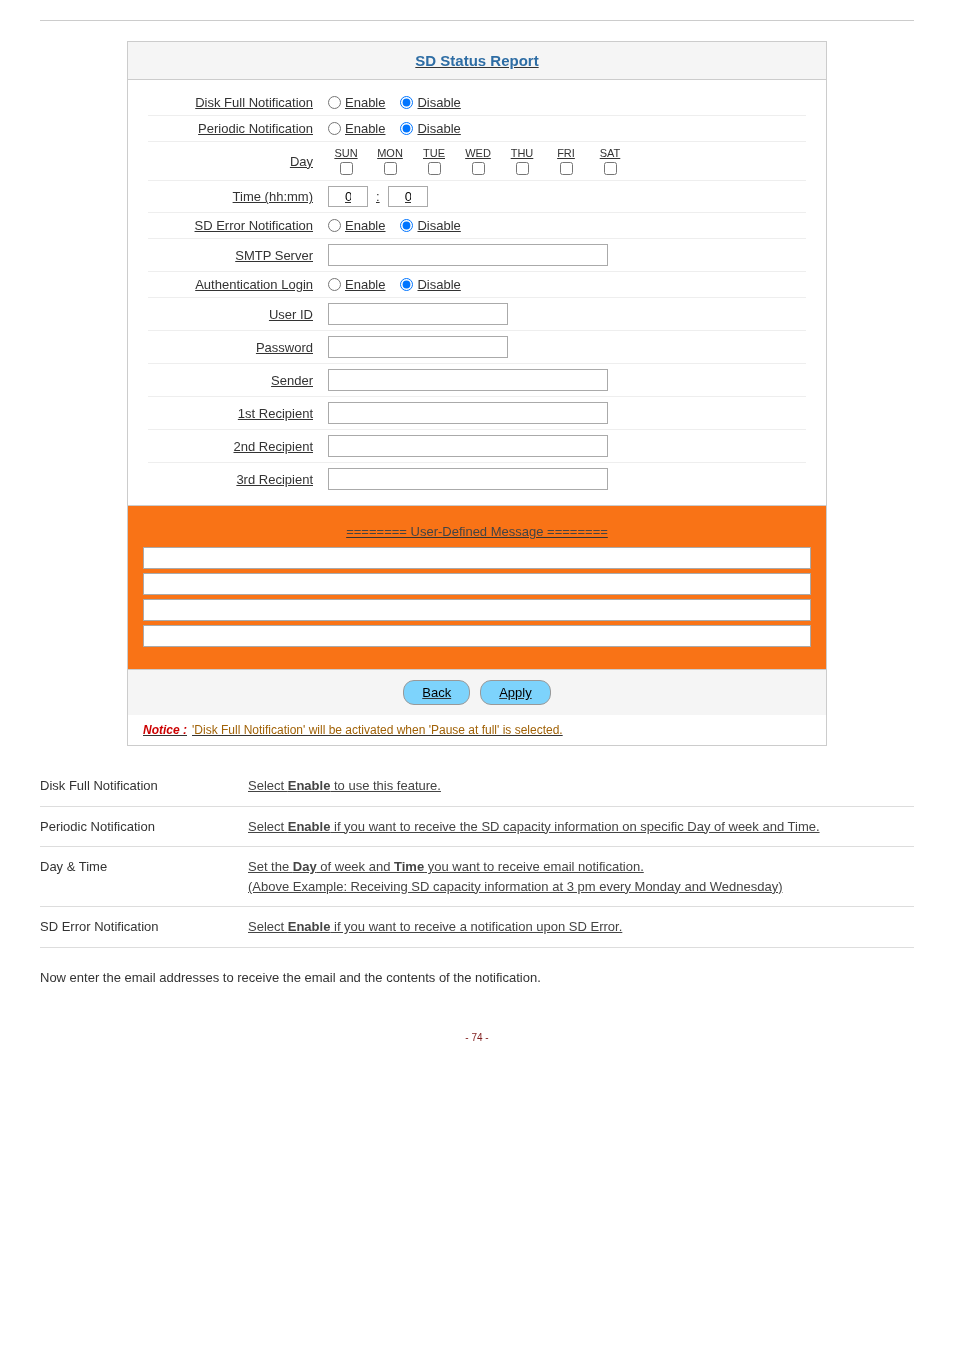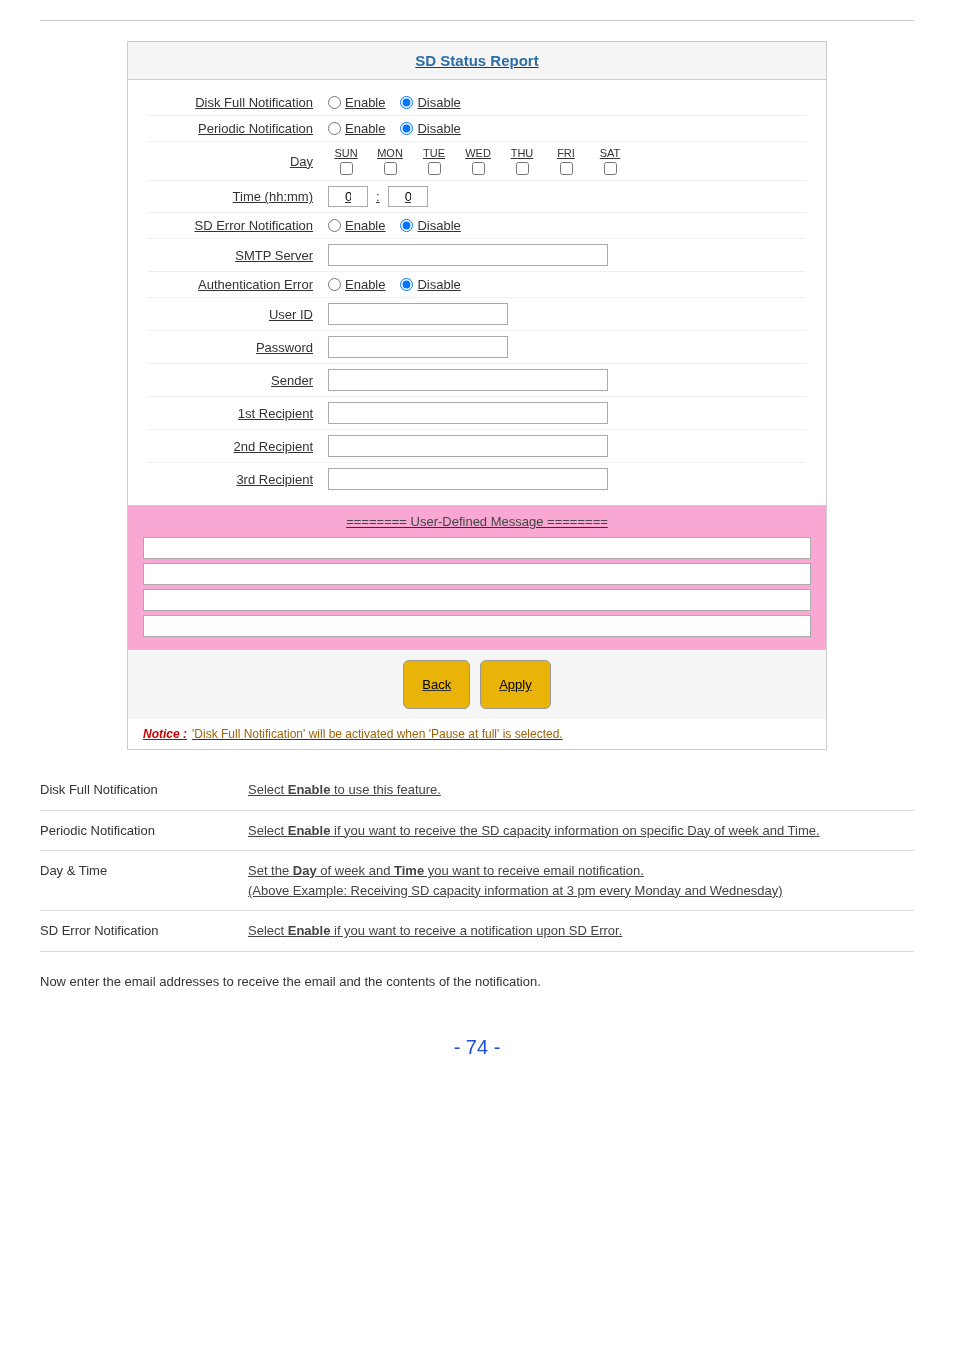--- a/index.html
+++ b/index.html
@@ -149,22 +149,22 @@
     .text-input-sm {
       width: 180px;
       border: 1px solid #aaa;
       padding: 2px 5px;
       font-size: 13px;
       height: 22px;
     }
 
     
     .message-section {
-      background: #f9a8d4;
-      padding: 8px 15px;
+      background: #f97316;
+      padding: 18px 15px;
       border-top: 1px solid #ccc;
     }
 
     .message-section-title {
       text-align: center;
       font-size: 13px;
       color: #444;
       margin-bottom: 8px;
     }
 
@@ -185,26 +185,26 @@
     .button-row {
       display: flex;
       justify-content: center;
       gap: 10px;
       padding: 10px;
       border-top: 1px solid #ccc;
       background: #f5f5f5;
     }
 
     .btn {
-      padding: 16px 18px;
+      padding: 4px 18px;
       font-size: 13px;
       border: 1px solid #999;
-      background: #eab308;
+      background: #7dd3fc;
       cursor: pointer;
-      border-radius: 6px;
+      border-radius: 11px;
     }
 
     
     .notice-row {
       display: flex;
       align-items: flex-start;
       padding: 8px 15px;
       font-size: 12px;
       gap: 5px;
     }
@@ -249,22 +249,22 @@
       text-decoration: underline;
     }
 
     strong.bold-term {
       font-weight: bold;
     }
 
     
     .page-footer {
       text-align: center;
-      font-size: 20px;
-      color: #1d4ed8;
+      font-size: 10px;
+      color: #7f1d1d;
       margin-top: 30px;
       padding-top: 15px;
     }
 
     
     .bottom-notice {
       font-size: 13px;
       color: #333;
       margin: 20px 0 10px 0;
       line-height: 1.5;
@@ -367,21 +367,21 @@
       </div>
 
       <div class="form-row">
         <div class="form-label">SMTP Server</div>
         <div class="form-control">
           <input type="text" class="text-input" style="">
         </div>
       </div>
 
       <div class="form-row">
-        <div class="form-label">Authentication Error</div>
+        <div class="form-label">Authentication Login</div>
         <div class="form-control radio-group">
           <label class="radio-label">
             <input type="radio" name="auth_login" value="enable" style="">
             <span>Enable</span>
           </label>
           <label class="radio-label">
             <input type="radio" name="auth_login" value="disable" checked="" style="">
             <span>Disable</span>
           </label>
         </div>

